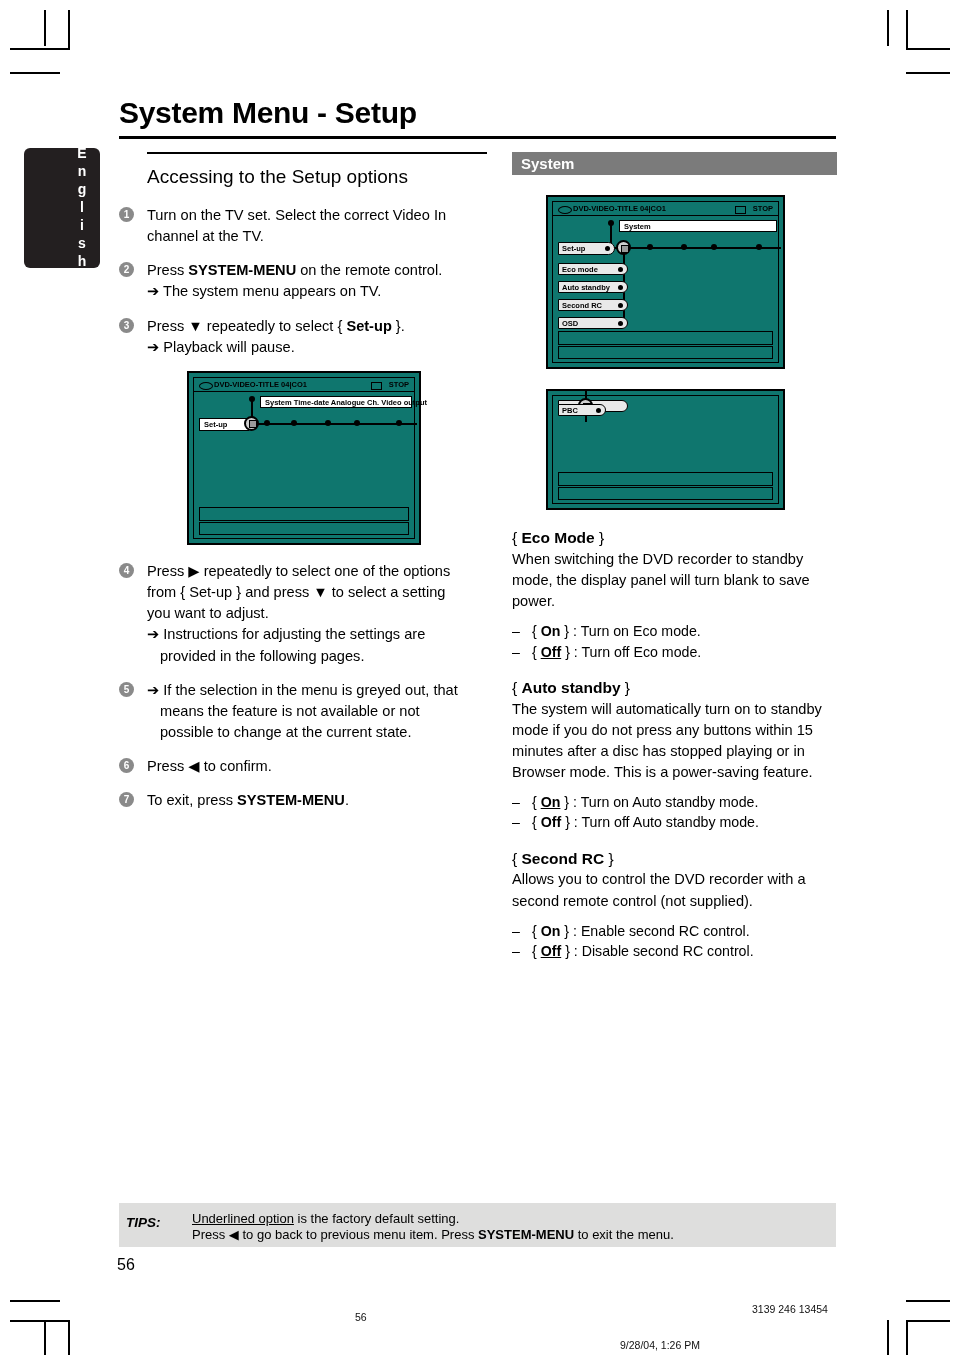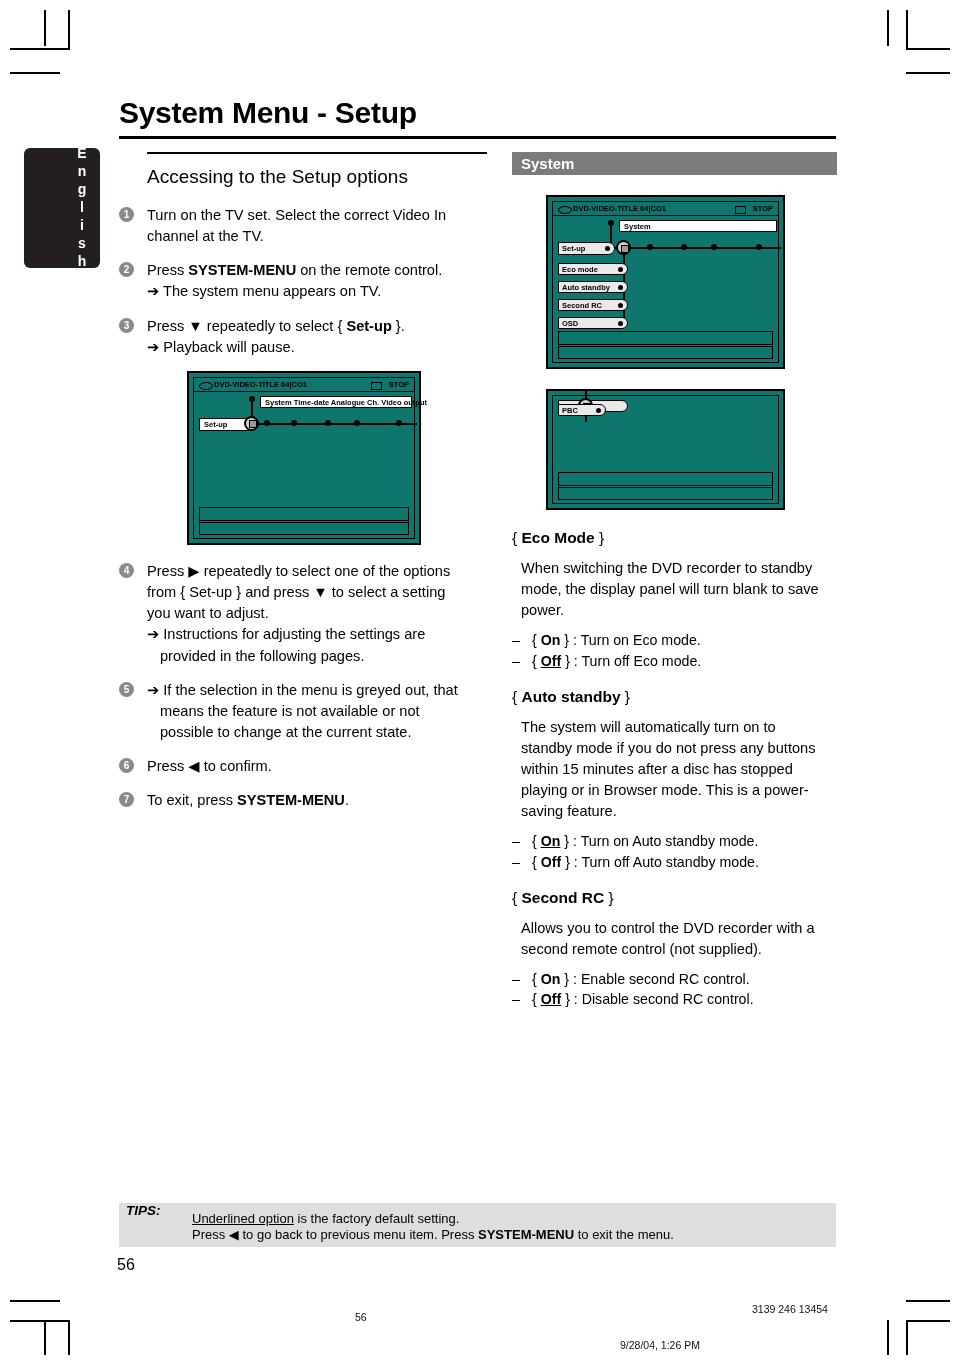--- a/index.html
+++ b/index.html
@@ -252,21 +252,21 @@
   
   .opt-head {
     font-size: 15.5px;
     margin: 16px 0 0 0;
     line-height: 1.35;
   }
   .opt-head b { font-weight: bold; }
   .opt-body {
     font-size: 14.6px;
     line-height: 1.45;
-    margin: 9px;
+    margin: 0;
   }
   .opt-list {
     margin: 9px 0 0 0;
     font-size: 14.2px;
     line-height: 1.42;
   }
   .opt-list .li {
     position: relative;
     padding-left: 20px;
   }
@@ -283,21 +283,21 @@
     left: 119px;
     top: 1203px;
     width: 717px;
     height: 44px;
     background: #dededd;
     font-size: 13px;
     box-sizing: border-box;
   }
   #tips-label {
     position: absolute;
-    left: 7px; top: 0;
+    left: 7px; top: 12px;
     font-weight: bold;
     font-style: italic;
     font-size: 13.5px;
   }
   #tips-line1 { position: absolute; left: 73px; top: 8px; }
   #tips-line2 { position: absolute; left: 73px; top: 24px; }
 
   #page-number {
     position: absolute;
     left: 117px;

